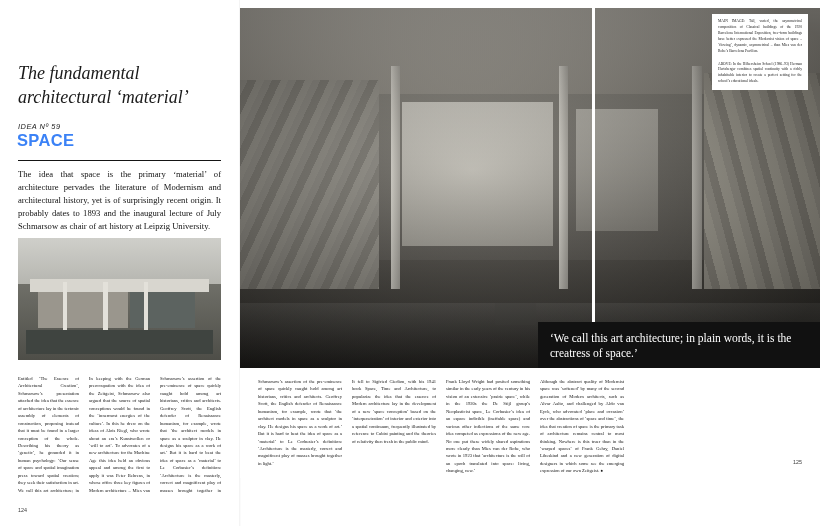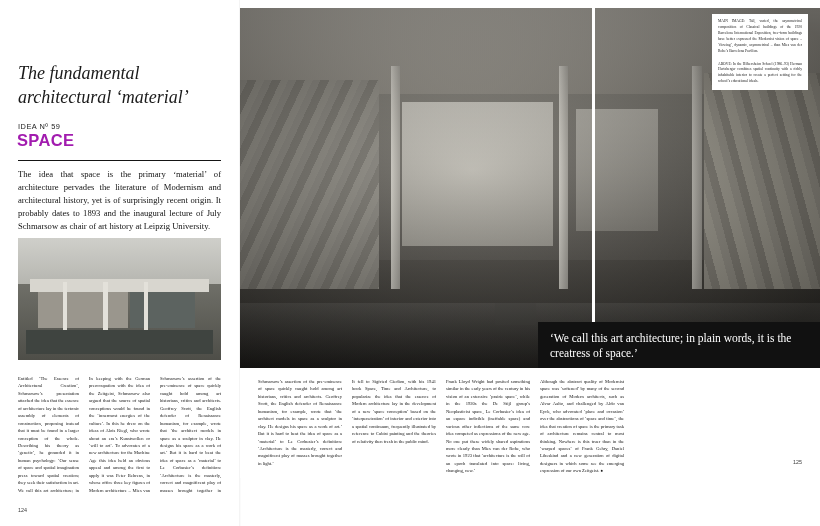--- a/index.html
+++ b/index.html
@@ -41,30 +41,31 @@
     margin-top: 32px;
   }
   .idea-no {
     position: absolute;
     left: 18px;
     top: 122px;
     font-family: "Liberation Sans", sans-serif;
     font-size: 7.4px;
     letter-spacing: 0.07em;
     color: #1a1a1a;
+    font-style: italic;
   }
   .idea-name {
     position: absolute;
     left: 17px;
     top: 131px;
     font-family: "Liberation Sans", sans-serif;
     font-weight: bold;
     font-size: 16.5px;
     letter-spacing: 0.02em;
-    color: #a21caf;
+    color: #3b82f6;
   }
   .rule {
     position: absolute;
     left: 18px;
     top: 160px;
     width: 203px;
     height: 1px;
     background: #151515;
   }
   .standfirst {

